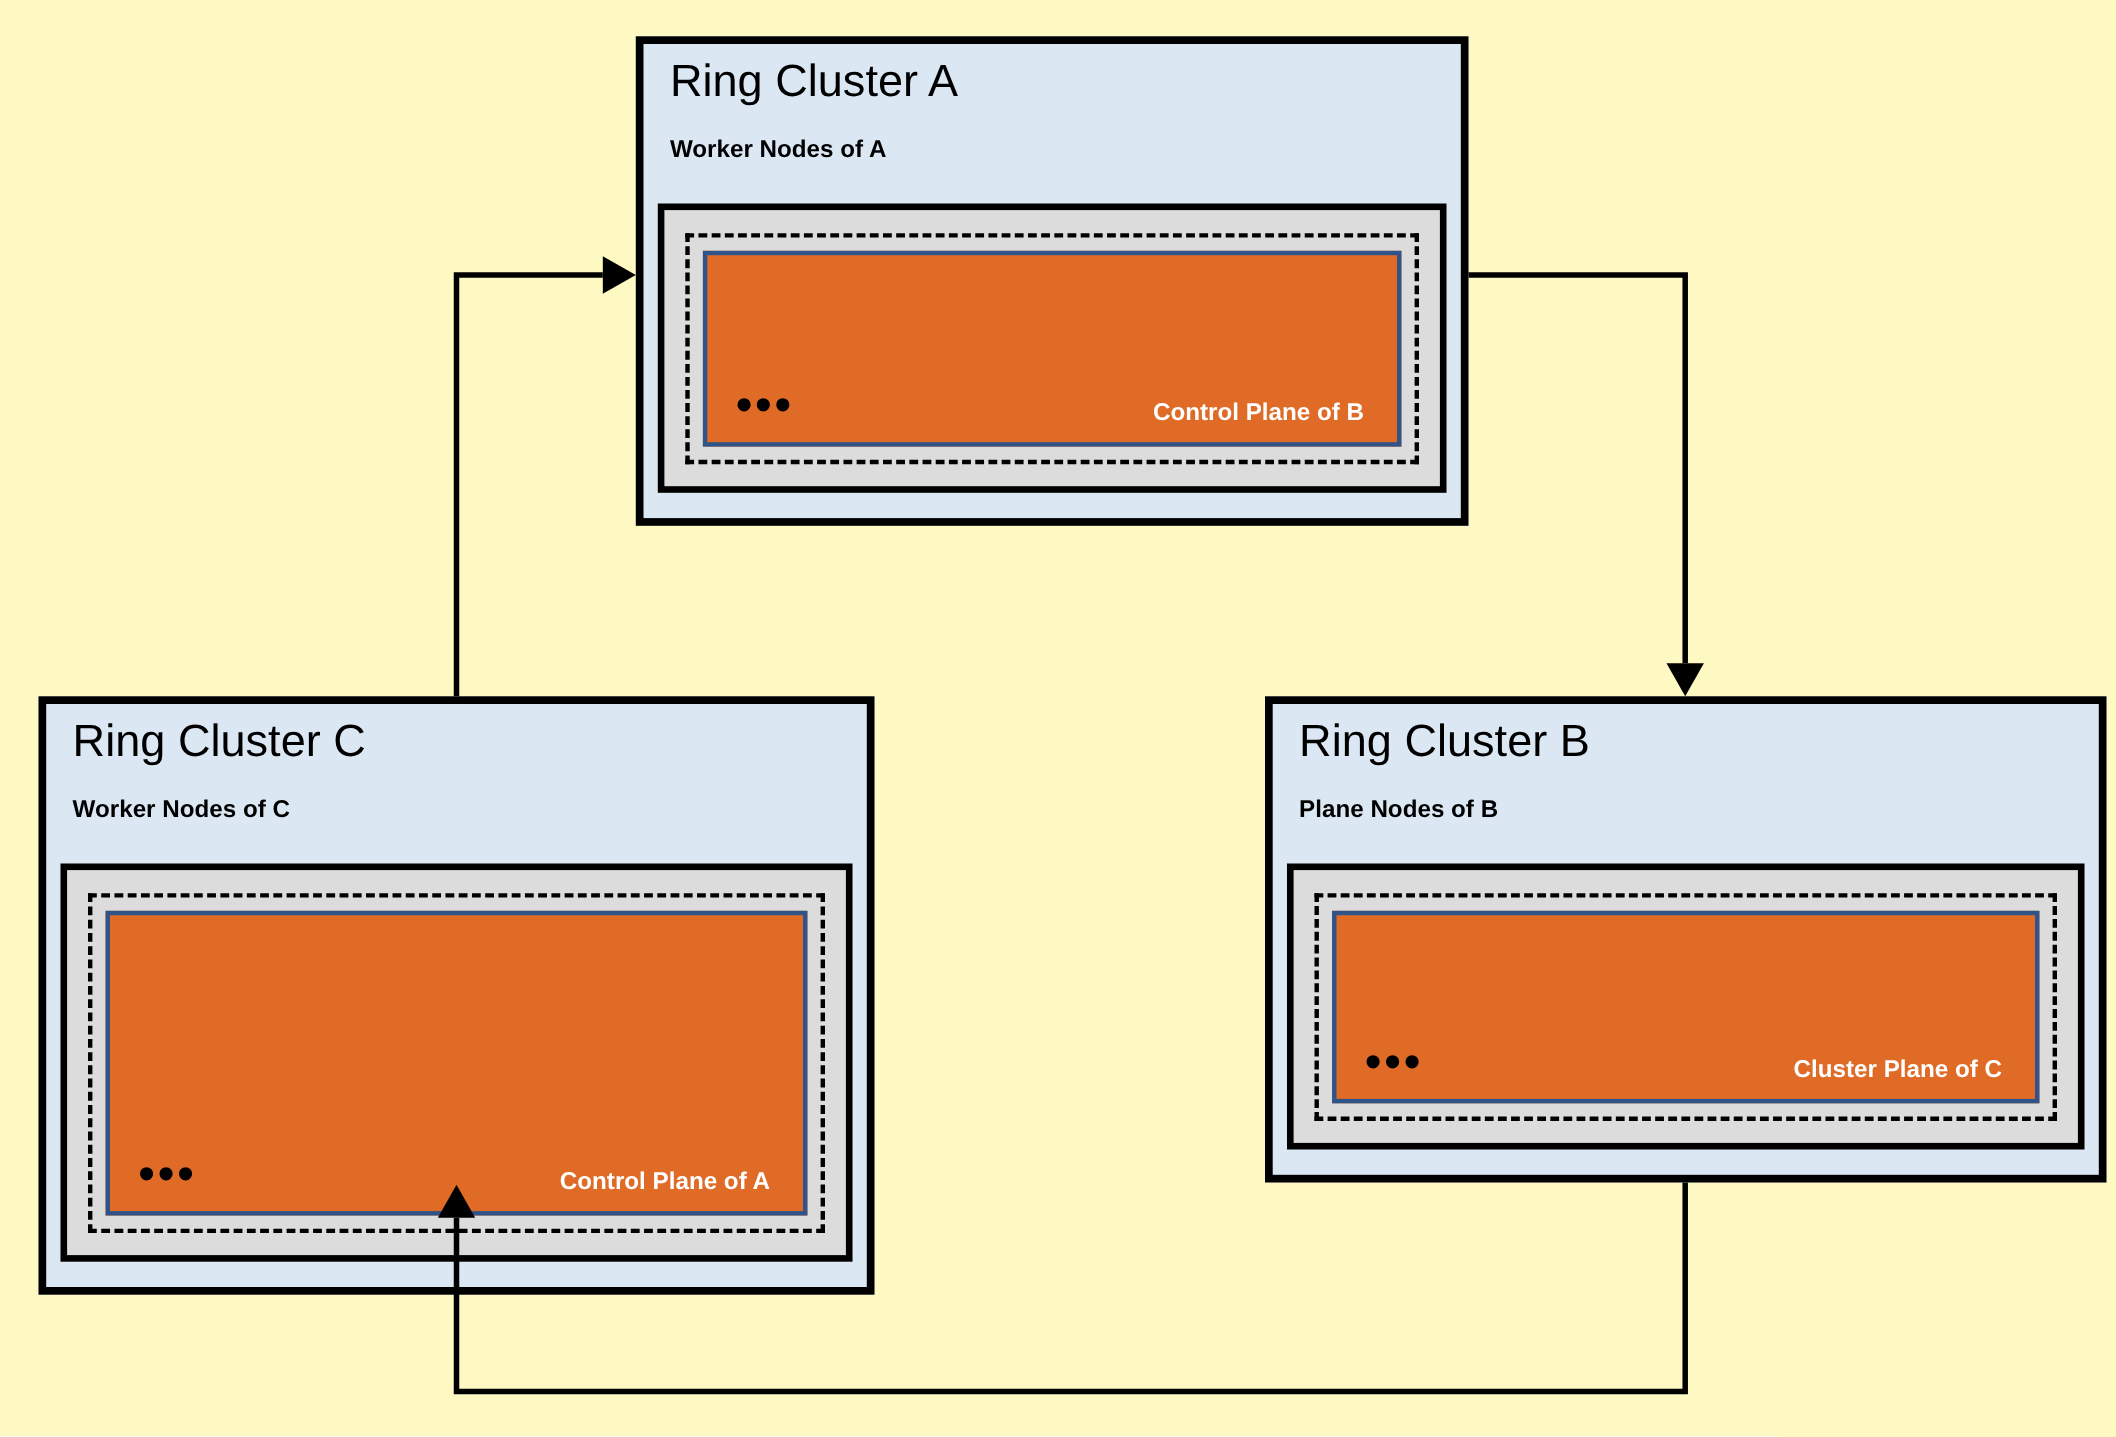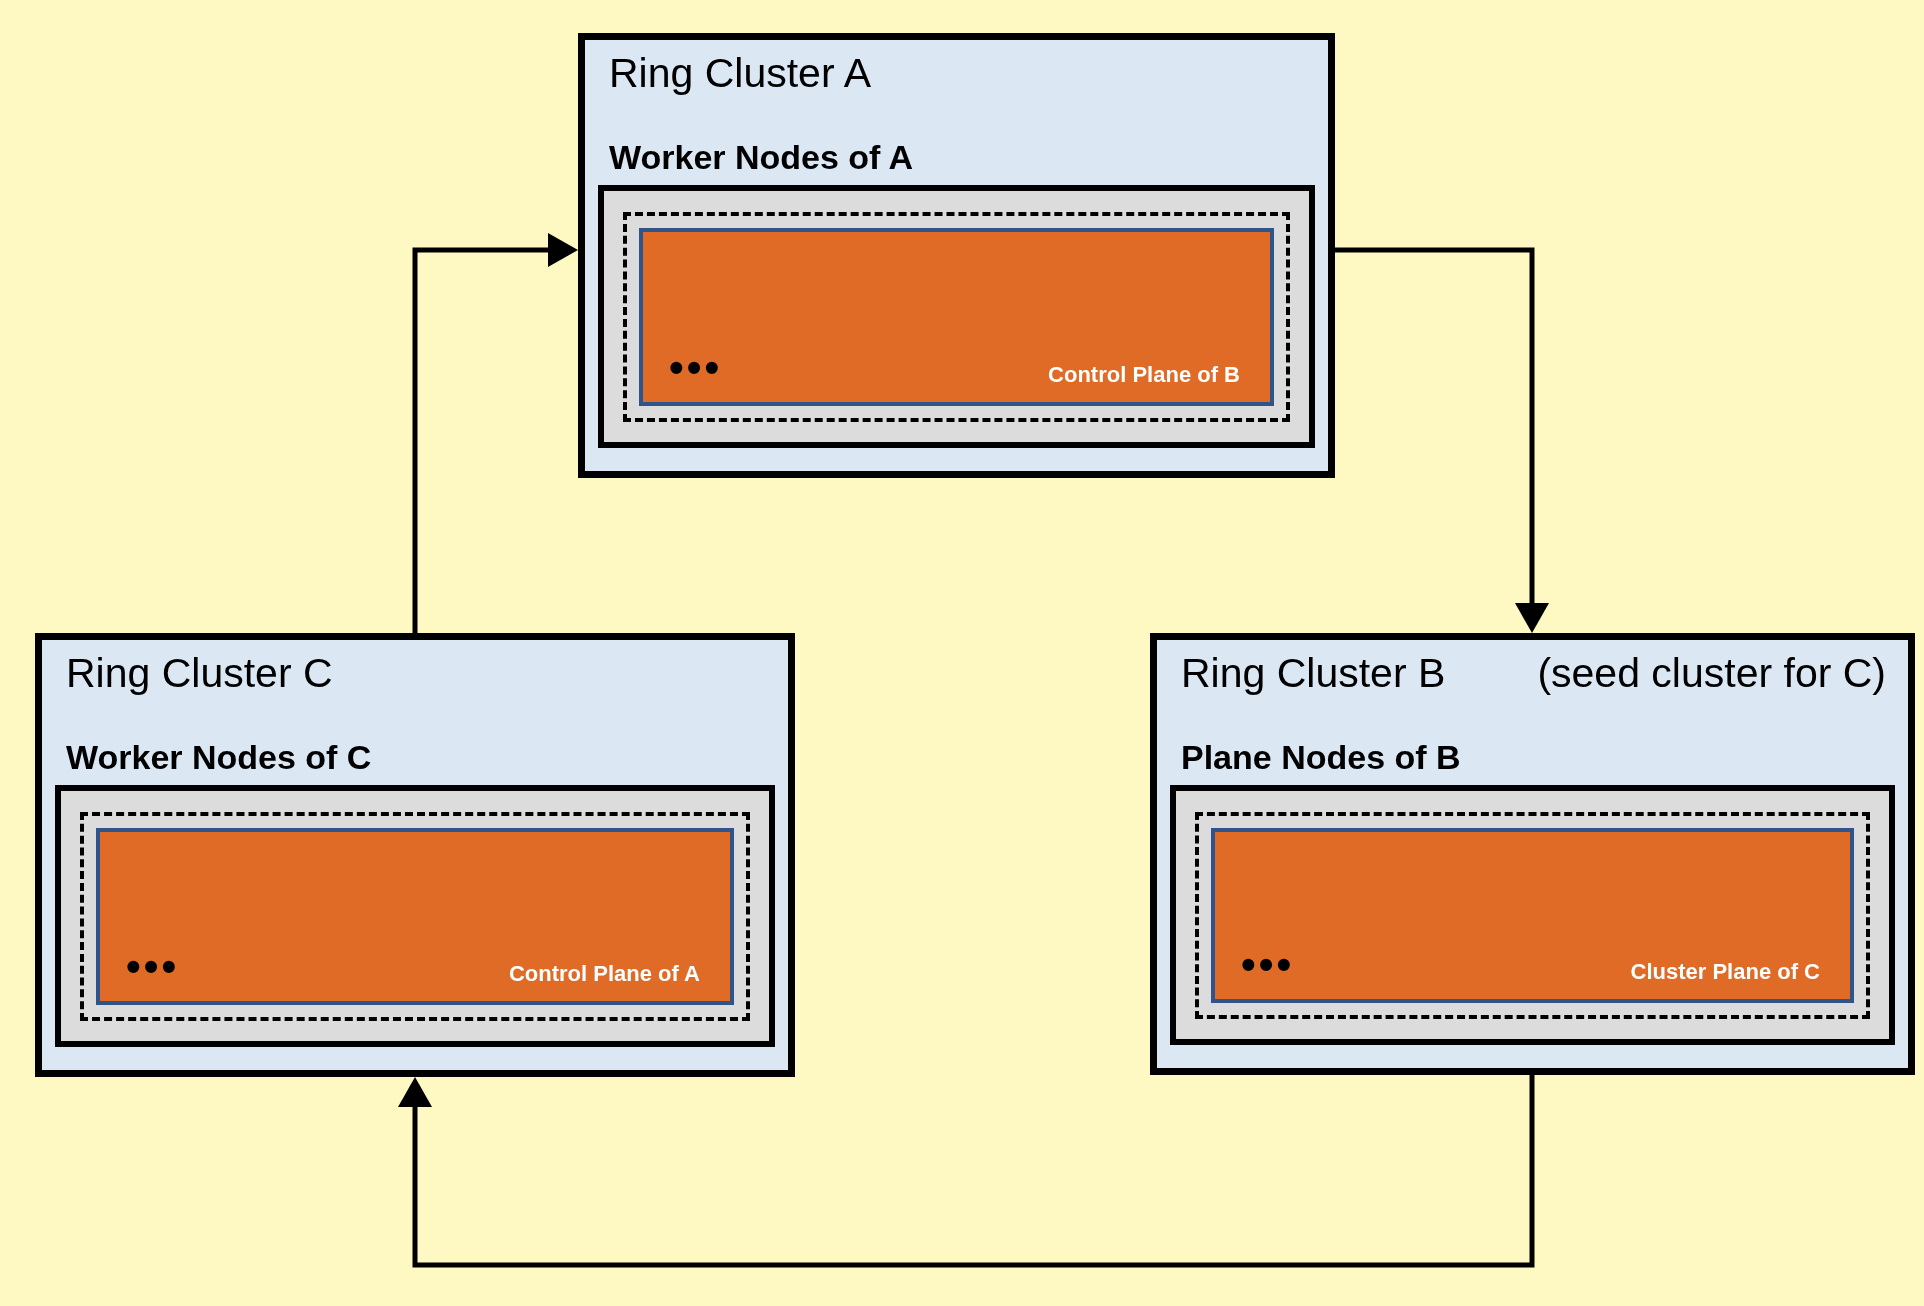--- a/index.html
+++ b/index.html
@@ -32,23 +32,23 @@
   }
   .cluster-name,
   .seed-note {
     font-size: 41px;
     line-height: 1.15;
     color: #000000;
     white-space: nowrap;
   }
   .worker-label {
     position: absolute;
-    top: 98px;
+    top: 83px;
     left: 24px;
-    font-size: 34px;
+    font-size: 22px;
     font-weight: bold;
     color: #000000;
   }
   .worker-box {
     position: absolute;
     left: 13px;
     right: 13px;
     top: 145px;
     bottom: 23px;
     box-sizing: border-box;
@@ -94,21 +94,21 @@
     white-space: nowrap;
   }
   #arrows {
     position: absolute;
     left: 0;
     top: 0;
     pointer-events: none;
   }
   
   #cluster-a { left: 578px; top: 33px;  width: 757px; height: 445px; }
-  #cluster-c { left: 35px;  top: 633px; width: 760px; height: 444px; text-align: right; }
+  #cluster-c { left: 35px;  top: 633px; width: 760px; height: 544px; text-align: right; }
   #cluster-b { left: 1150px;top: 633px; width: 765px; height: 442px; }
 </style>
 </head>
 <body>
 
 <div id="canvas">
 
   <div class="cluster" id="cluster-a">
     <div class="title-row">
       <span class="cluster-name">Ring Cluster A</span>
@@ -135,21 +135,20 @@
           <span class="dots">•••</span>
           <span class="control-label">Control Plane of A</span>
         </div>
       </div>
     </div>
   </div>
 
   <div class="cluster" id="cluster-b">
     <div class="title-row">
       <span class="cluster-name">Ring Cluster B</span>
-      <span class="seed-note">(seed cluster for C)</span>
     </div>
     <div class="worker-label">Plane Nodes of B</div>
     <div class="worker-box">
       <div class="dashed-region">
         <div class="control-plane">
           <span class="dots">•••</span>
           <span class="control-label">Cluster Plane of C</span>
         </div>
       </div>
     </div>

